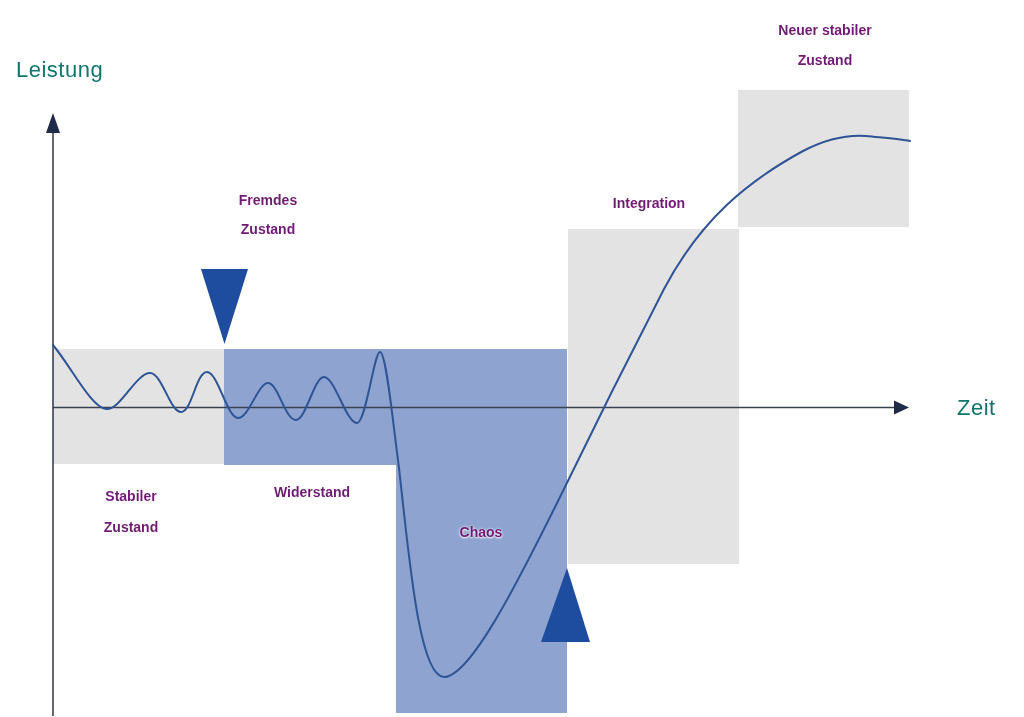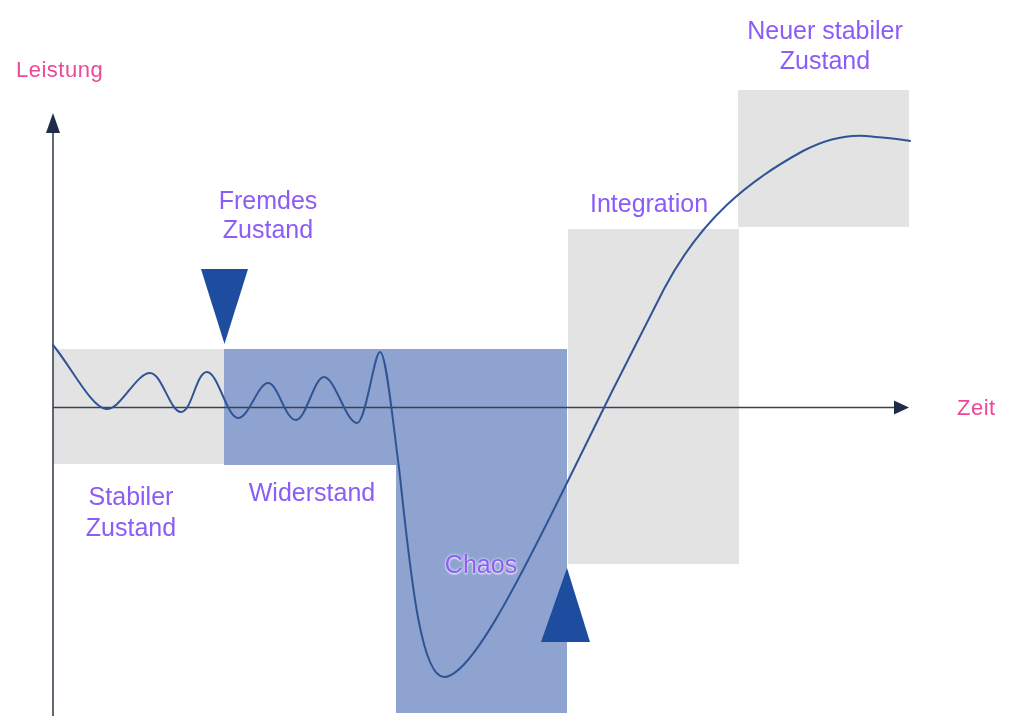--- a/index.html
+++ b/index.html
@@ -7,29 +7,29 @@
     position: relative;
     width: 1024px;
     height: 717px;
     background: #ffffff;
     overflow: hidden;
     font-family: "Liberation Sans", sans-serif;
   }
   .canvas svg { position: absolute; left: 0; top: 0; }
   .lbl { position: absolute; white-space: nowrap; }
   .lbl-gray {
-    color: #ec4899;
+    color: #0f766e;
     font-size: 22px;
     font-weight: 400;
     letter-spacing: 0.5px;
   }
   .lbl-blue {
-    color: #8b5cf6;
-    font-size: 25px;
-    font-weight: 400;
+    color: #701a75;
+    font-size: 14px;
+    font-weight: 700;
     text-align: center;
     line-height: 30px;
     transform: translateX(-50%);
     text-shadow: 0 0 3px rgba(255,255,255,0.9), 0 1px 2px rgba(255,255,255,0.9);
   }
   .lbl-blue span { display: block; }
 </style>
 </head>
 <body>
 
@@ -81,21 +81,21 @@
 
   <div class="lbl lbl-blue" style="left:131px; top:481px; line-height:31px;">
     <span>Stabiler</span>
     <span>Zustand</span>
   </div>
 
   <div class="lbl lbl-blue" style="left:312px; top:477px;">
     <span>Widerstand</span>
   </div>
 
-  <div class="lbl lbl-blue" style="left:481px; top:517px;margin-top:32px;">
+  <div class="lbl lbl-blue" style="left:481px; top:517px;">
     <span>Chaos</span>
   </div>
 
   <div class="lbl lbl-blue" style="left:649px; top:188px;">
     <span>Integration</span>
   </div>
 
   <div class="lbl lbl-blue" style="left:825px; top:15px;">
     <span>Neuer stabiler</span>
     <span>Zustand</span>

